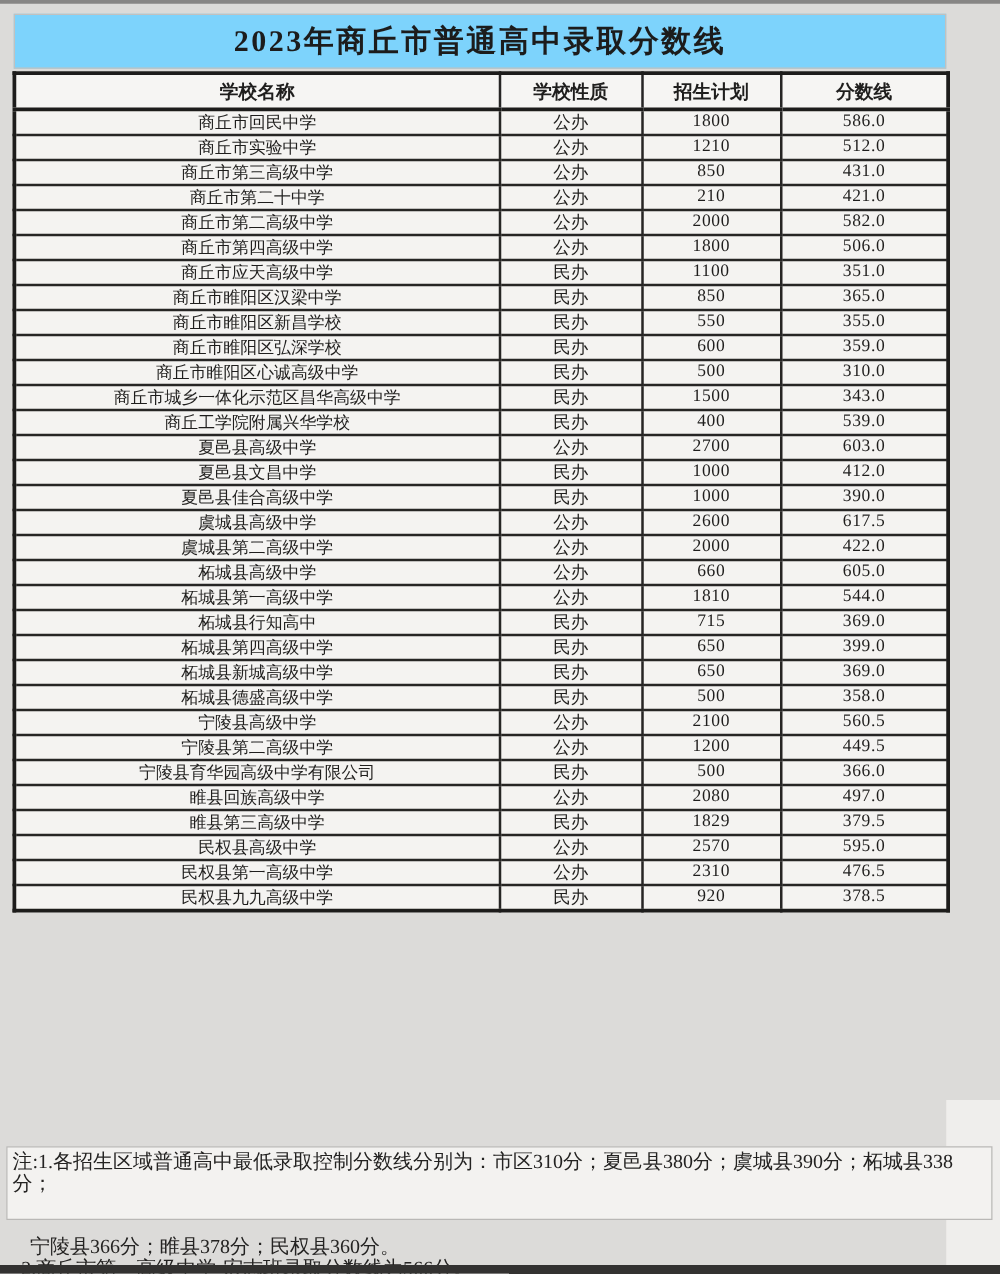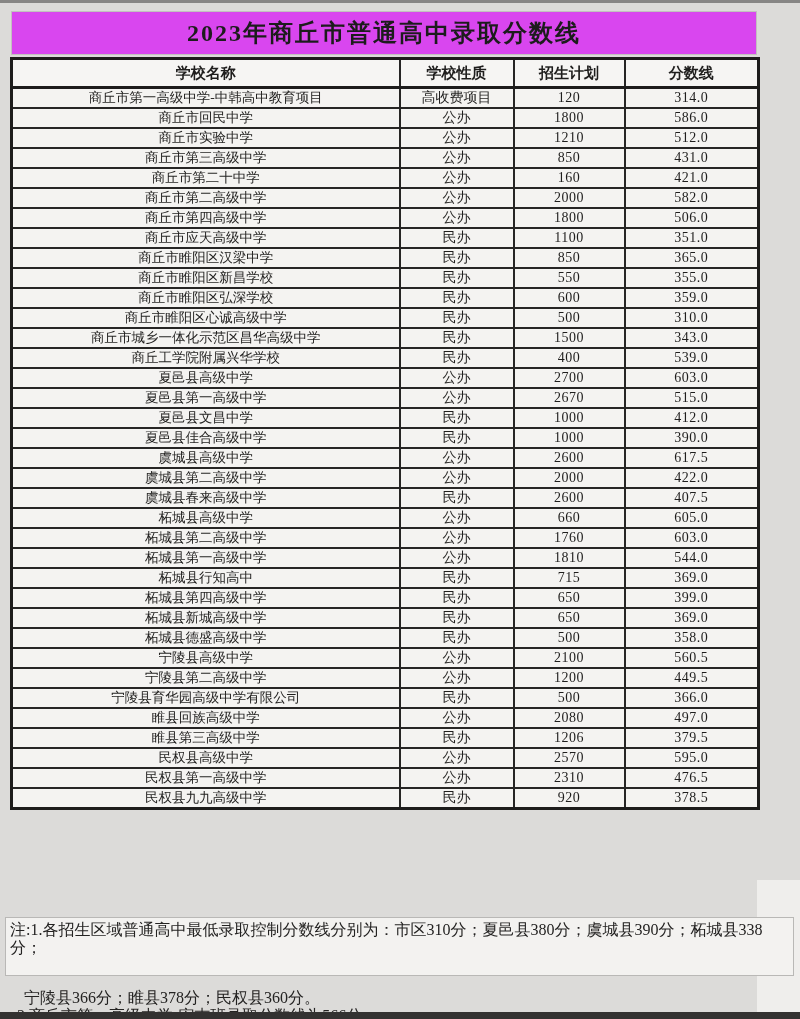--- a/index.html
+++ b/index.html
@@ -26,21 +26,21 @@
     background: #333231;
   }
   .right-paper {
     position: absolute; top: 880px; left: 757px;
     width: 43px; height: 132px;
     background: #efeeec;
   }
   .title-box {
     position: absolute; left: 11px; top: 11px;
     width: 746px; height: 44px;
-    background: #d946ef;
+    background: #7dd3fc;
     border: 1px solid #c2c1bf;
     display: flex; align-items: center; justify-content: center;
   }
   .title-box h1 {
     font-size: 24px;
     font-weight: bold;
     color: #1c1c1c;
     letter-spacing: 2px;
   }
   .table-wrap {
@@ -108,47 +108,41 @@
       <thead>
         <tr>
           <th>学校名称</th>
           <th>学校性质</th>
           <th>招生计划</th>
           <th>分数线</th>
         </tr>
       </thead>
       <tbody id="rows-body">
           <tr>
-            <td class="c-name">商丘市第一高级中学-中韩高中教育项目</td>
-            <td class="c-type">高收费项目</td>
-            <td class="c-num">120</td>
-            <td class="c-num">314.0</td>
-          </tr>
-          <tr>
             <td class="c-name">商丘市回民中学</td>
             <td class="c-type">公办</td>
             <td class="c-num">1800</td>
             <td class="c-num">586.0</td>
           </tr>
           <tr>
             <td class="c-name">商丘市实验中学</td>
             <td class="c-type">公办</td>
             <td class="c-num">1210</td>
             <td class="c-num">512.0</td>
           </tr>
           <tr>
             <td class="c-name">商丘市第三高级中学</td>
             <td class="c-type">公办</td>
             <td class="c-num">850</td>
             <td class="c-num">431.0</td>
           </tr>
           <tr>
             <td class="c-name">商丘市第二十中学</td>
             <td class="c-type">公办</td>
-            <td class="c-num">160</td>
+            <td class="c-num">210</td>
             <td class="c-num">421.0</td>
           </tr>
           <tr>
             <td class="c-name">商丘市第二高级中学</td>
             <td class="c-type">公办</td>
             <td class="c-num">2000</td>
             <td class="c-num">582.0</td>
           </tr>
           <tr>
             <td class="c-name">商丘市第四高级中学</td>
@@ -198,26 +192,20 @@
             <td class="c-num">400</td>
             <td class="c-num">539.0</td>
           </tr>
           <tr>
             <td class="c-name">夏邑县高级中学</td>
             <td class="c-type">公办</td>
             <td class="c-num">2700</td>
             <td class="c-num">603.0</td>
           </tr>
           <tr>
-            <td class="c-name">夏邑县第一高级中学</td>
-            <td class="c-type">公办</td>
-            <td class="c-num">2670</td>
-            <td class="c-num">515.0</td>
-          </tr>
-          <tr>
             <td class="c-name">夏邑县文昌中学</td>
             <td class="c-type">民办</td>
             <td class="c-num">1000</td>
             <td class="c-num">412.0</td>
           </tr>
           <tr>
             <td class="c-name">夏邑县佳合高级中学</td>
             <td class="c-type">民办</td>
             <td class="c-num">1000</td>
             <td class="c-num">390.0</td>
@@ -228,38 +216,26 @@
             <td class="c-num">2600</td>
             <td class="c-num">617.5</td>
           </tr>
           <tr>
             <td class="c-name">虞城县第二高级中学</td>
             <td class="c-type">公办</td>
             <td class="c-num">2000</td>
             <td class="c-num">422.0</td>
           </tr>
           <tr>
-            <td class="c-name">虞城县春来高级中学</td>
-            <td class="c-type">民办</td>
-            <td class="c-num">2600</td>
-            <td class="c-num">407.5</td>
-          </tr>
-          <tr>
             <td class="c-name">柘城县高级中学</td>
             <td class="c-type">公办</td>
             <td class="c-num">660</td>
             <td class="c-num">605.0</td>
           </tr>
           <tr>
-            <td class="c-name">柘城县第二高级中学</td>
-            <td class="c-type">公办</td>
-            <td class="c-num">1760</td>
-            <td class="c-num">603.0</td>
-          </tr>
-          <tr>
             <td class="c-name">柘城县第一高级中学</td>
             <td class="c-type">公办</td>
             <td class="c-num">1810</td>
             <td class="c-num">544.0</td>
           </tr>
           <tr>
             <td class="c-name">柘城县行知高中</td>
             <td class="c-type">民办</td>
             <td class="c-num">715</td>
             <td class="c-num">369.0</td>
@@ -302,21 +278,21 @@
           </tr>
           <tr>
             <td class="c-name">睢县回族高级中学</td>
             <td class="c-type">公办</td>
             <td class="c-num">2080</td>
             <td class="c-num">497.0</td>
           </tr>
           <tr>
             <td class="c-name">睢县第三高级中学</td>
             <td class="c-type">民办</td>
-            <td class="c-num">1206</td>
+            <td class="c-num">1829</td>
             <td class="c-num">379.5</td>
           </tr>
           <tr>
             <td class="c-name">民权县高级中学</td>
             <td class="c-type">公办</td>
             <td class="c-num">2570</td>
             <td class="c-num">595.0</td>
           </tr>
           <tr>
             <td class="c-name">民权县第一高级中学</td>

